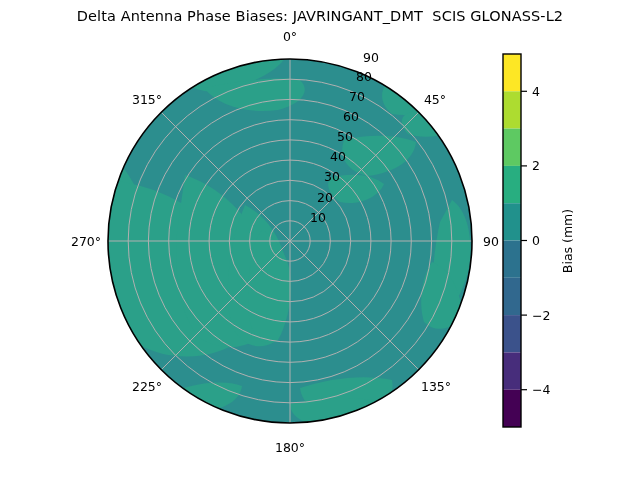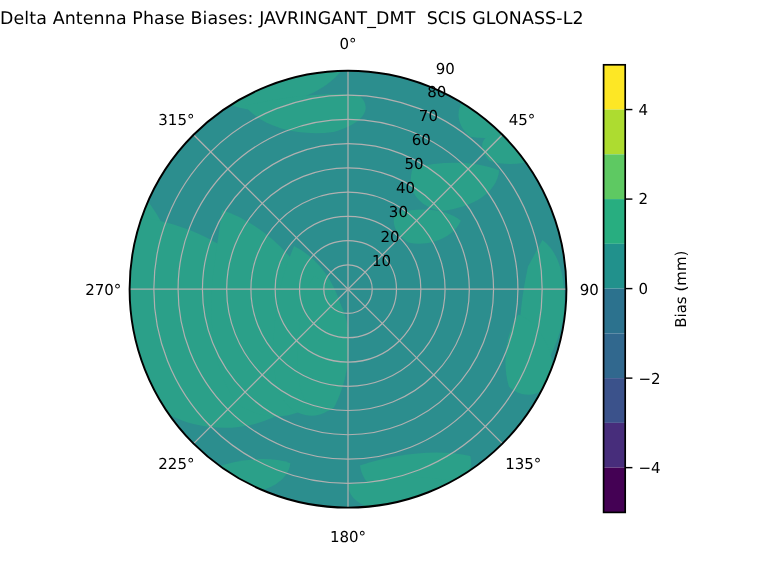--- a/index.html
+++ b/index.html
@@ -13,20 +13,21 @@
     height: 480px;
     background: #ffffff;
     font-family: "DejaVu Sans", "Liberation Sans", sans-serif;
     overflow: hidden;
   }
   #title {
     position: absolute;
     top: 8px;
     left: 0;
     width: 640px;
+    text-align: center;
     font-size: 14.5px;
     color: #000000;
     letter-spacing: 0.1px;
     white-space: pre;
   }
   #polar-wrap {
     position: absolute;
     left: 0px;
     top: 0px;
     width: 640px;

